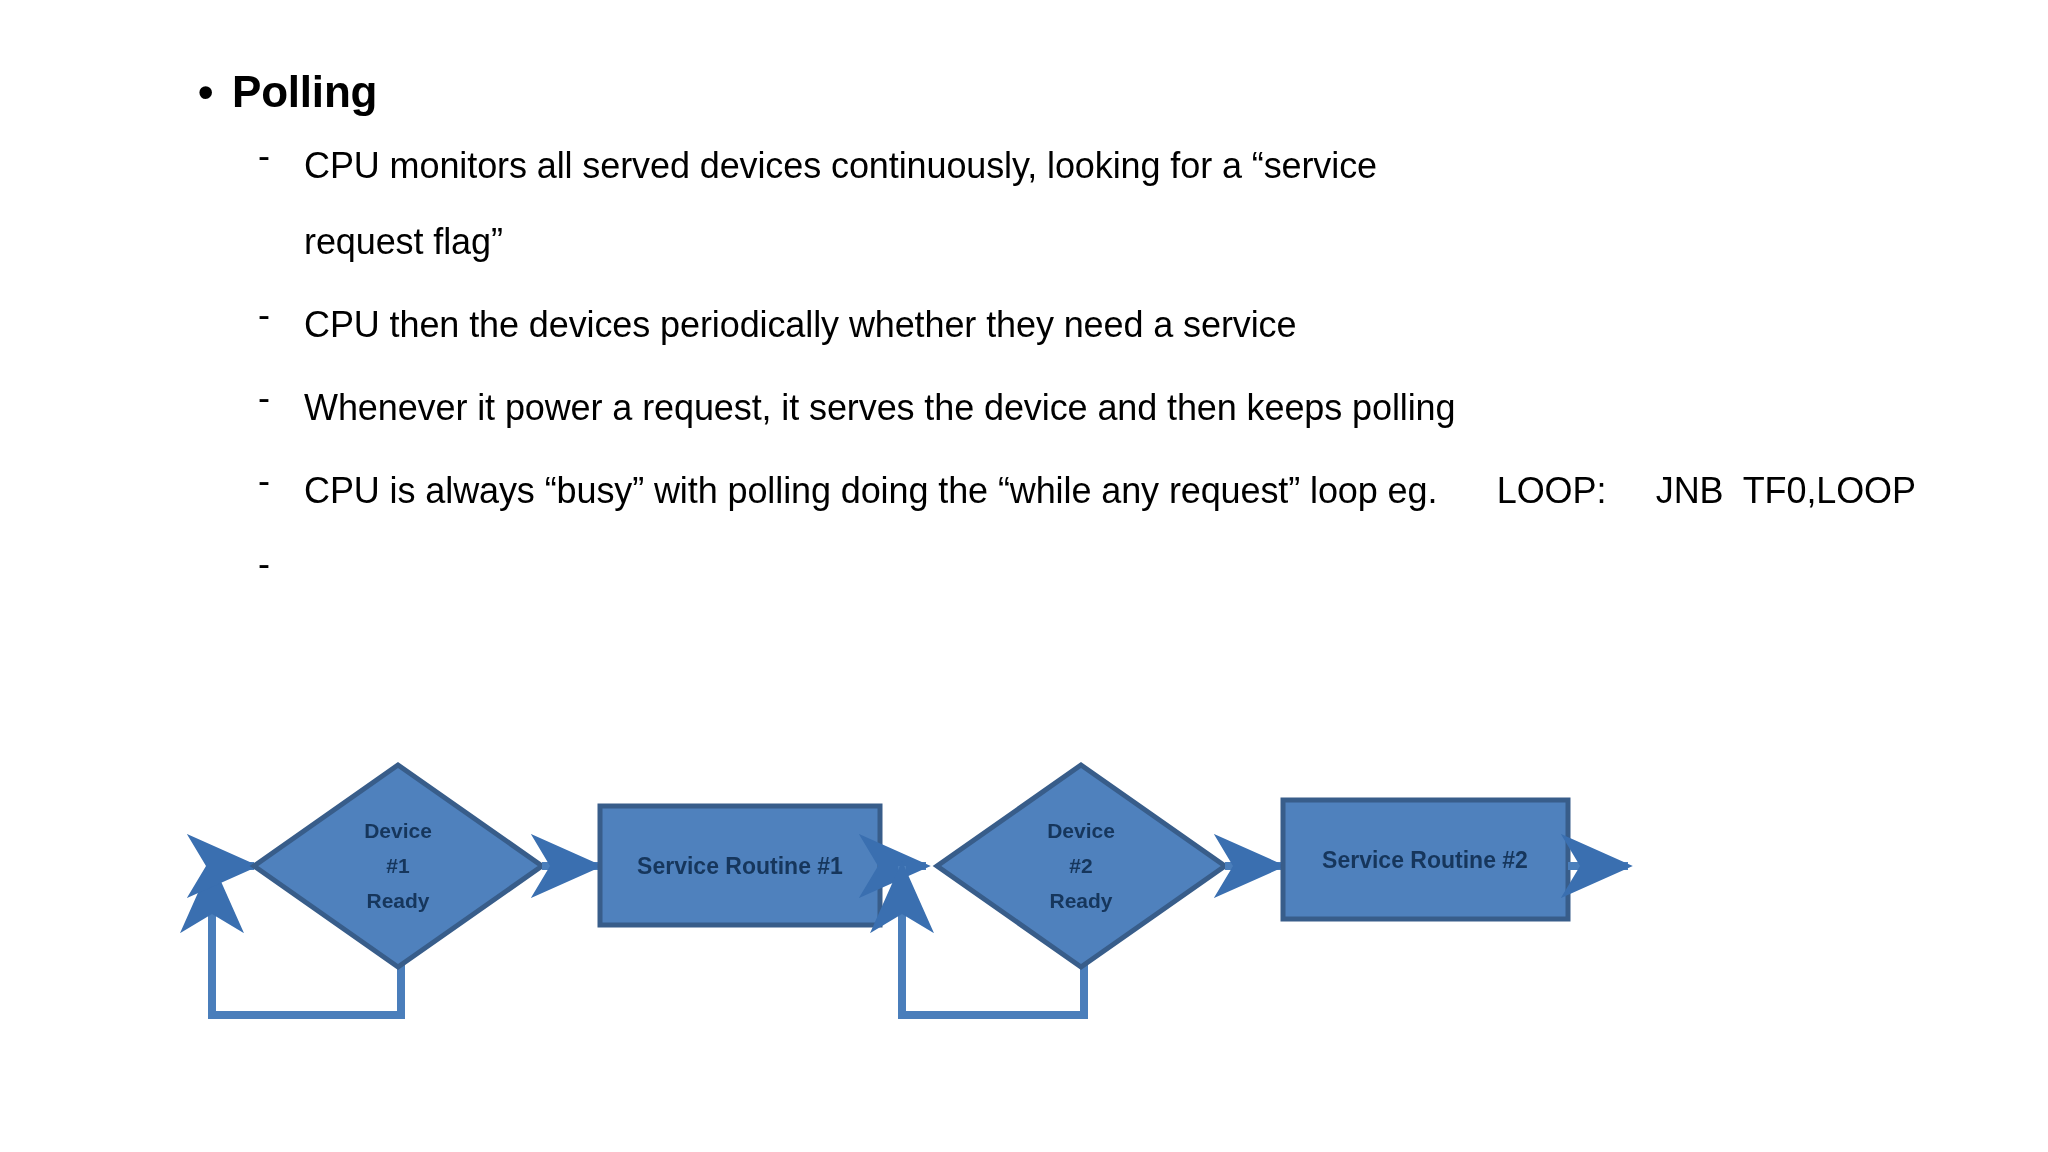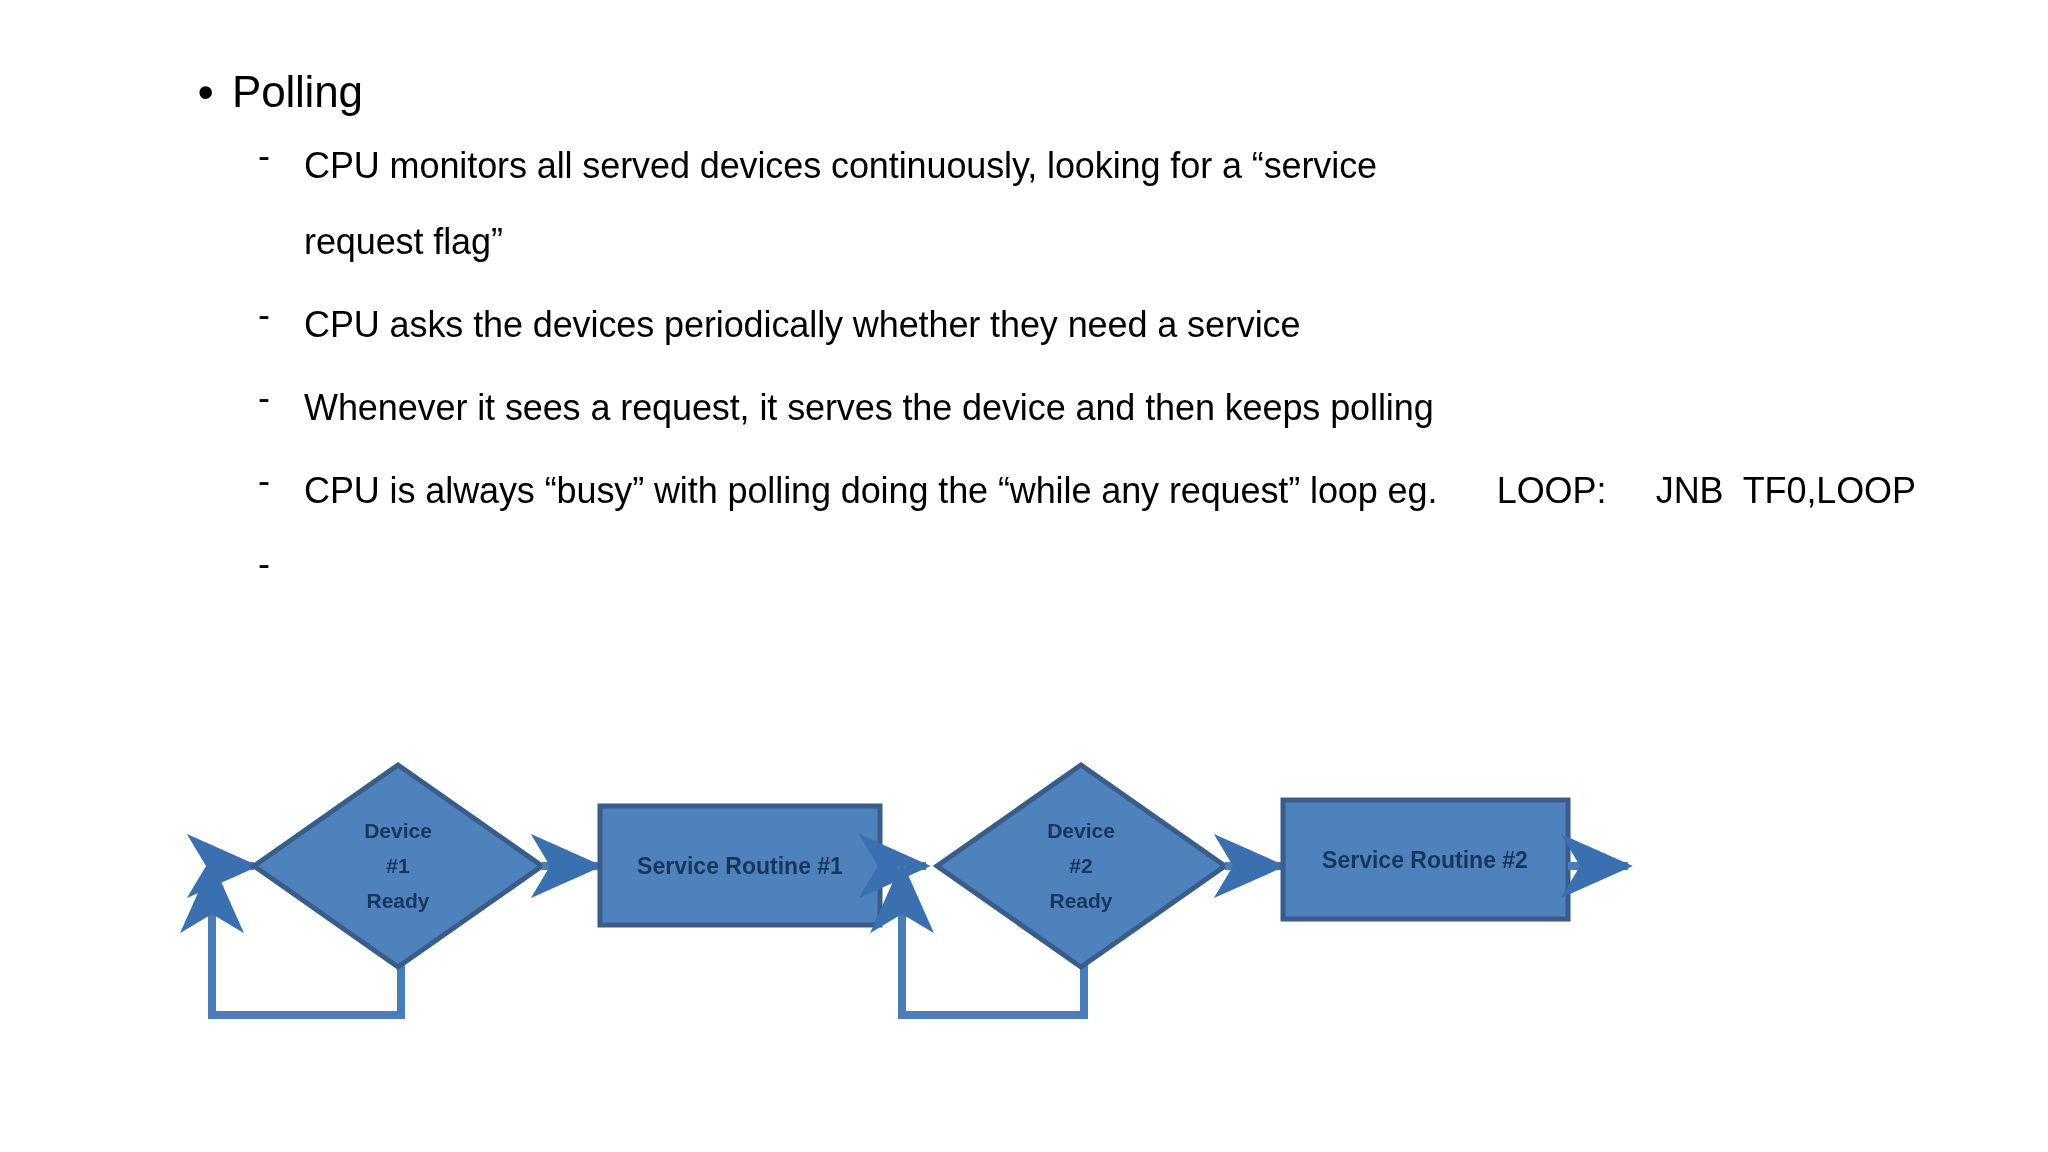--- a/index.html
+++ b/index.html
@@ -39,21 +39,21 @@
     font-size: 44px;
     line-height: 60px;
     font-weight: bold;
     color: #000000;
     text-align: left;
     padding-left: 2px;
   }
   .l1-text {
     font-size: 44px;
     line-height: 60px;
-    font-weight: normal;
+    font-weight: bold;
     letter-spacing: -0.2px;
   }
 
   .l2-list {
     margin: 0;
     padding: 0 0 0 62px;
   }
   .l2-item {
     display: flex;
     align-items: flex-start;
@@ -108,26 +108,26 @@
 
     <div class="l2-list">
 
       <div class="l2-item">
         <span class="l2-dash">-</span>
         <span class="l2-text">CPU monitors all served devices continuously, looking for a “service request flag”</span>
       </div>
 
       <div class="l2-item">
         <span class="l2-dash">-</span>
-        <span class="l2-text">CPU asks the devices periodically whether they need a service</span>
+        <span class="l2-text">CPU then the devices periodically whether they need a service</span>
       </div>
 
       <div class="l2-item">
         <span class="l2-dash">-</span>
-        <span class="l2-text">Whenever it sees a request, it serves the device and then keeps polling</span>
+        <span class="l2-text">Whenever it power a request, it serves the device and then keeps polling</span>
       </div>
 
       <div class="l2-item">
         <span class="l2-dash">-</span>
         <span class="l2-text code-gap">CPU is always “busy” with polling doing the “while any request” loop eg.      LOOP:     JNB  TF0,LOOP</span>
       </div>
 
       <div class="l2-item">
         <span class="l2-dash">-</span>
       </div>

